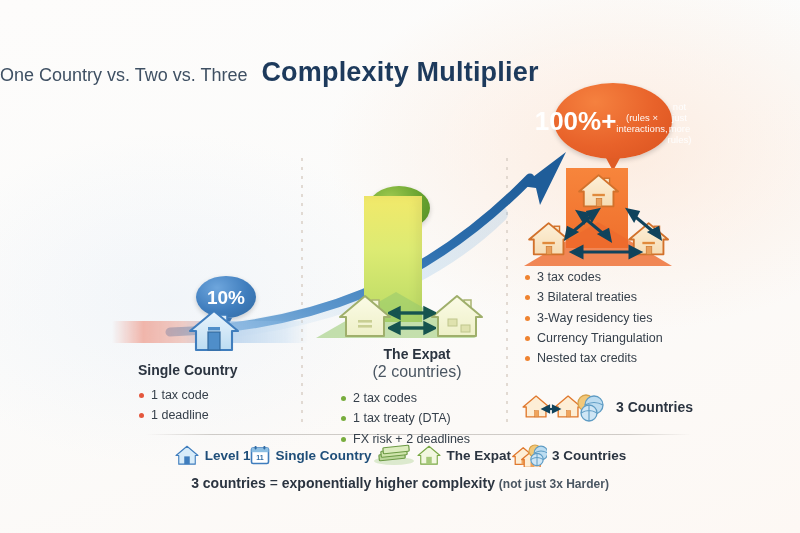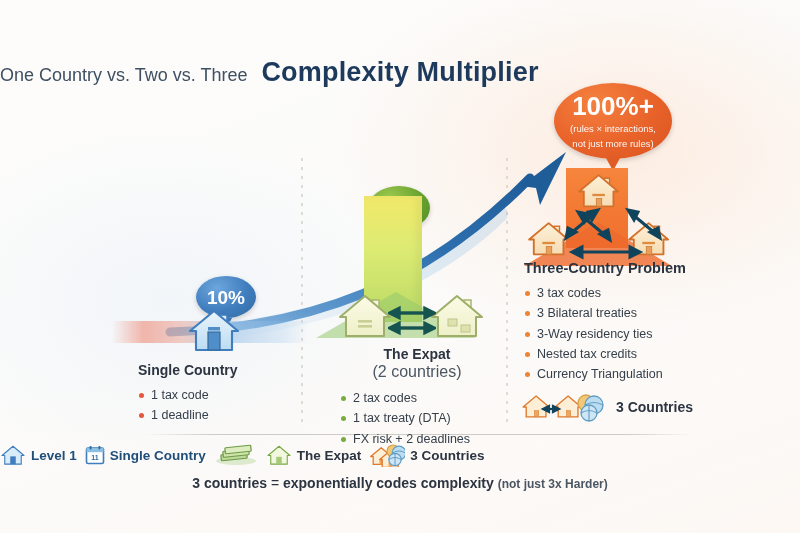--- a/index.html
+++ b/index.html
@@ -35,21 +35,21 @@
   .hdiv{
     position:absolute;left:146px;width:546px;top:434px;height:1px;
     background:linear-gradient(to right,rgba(190,185,180,0) 0%,rgba(170,165,160,.55) 12%,rgba(170,165,160,.55) 88%,rgba(190,185,180,0) 100%);
   }
 
   
   .curve{position:absolute;left:0;top:0;width:800px;height:533px;pointer-events:none;}
 
   
   .badge{
-    position:absolute;display:flex;flex-direction:column;align-items:center;justify-content:center;
+    position:absolute;display:flex;flex-direction:row;align-items:center;justify-content:center;
     color:#fff;text-align:center;border-radius:50%;
     box-shadow:0 2px 5px rgba(0,0,0,.18);
   }
   .badge .big{font-weight:bold;line-height:1;}
   .badge .sub{font-size:9.5px;line-height:1.18;margin-top:4px;opacity:.95;}
   .badge:after{
     content:"";position:absolute;left:50%;margin-left:-6px;bottom:-11px;
     width:0;height:0;border-left:6px solid transparent;border-right:6px solid transparent;
   }
   #badge-10{
@@ -136,21 +136,21 @@
 
   
   #three-row{
     position:absolute;left:520px;top:392px;display:flex;align-items:center;gap:6px;
   }
   #three-row .lbl{font-size:14px;font-weight:bold;color:#2b3440;margin-left:4px;}
 
   
   #legend{
     position:absolute;left:0;right:0;top:443px;
-    display:flex;align-items:center;gap:8px;
+    display:flex;align-items:center;justify-content:center;gap:0;
   }
   .lg-item{display:flex;align-items:center;gap:5px;}
   .lg-text{font-size:13.5px;font-weight:bold;color:#1f4e79;}
   .lg-text.dark{color:#2b3440;}
 
   #footer{
     position:absolute;left:0;right:0;top:475px;text-align:center;
     font-size:14px;color:#2b3440;
   }
   #footer .b{font-weight:bold;}
@@ -324,27 +324,26 @@
         <polygon points="58,44 68,46 64,54"></polygon>
         <polygon points="90,72 80,66 88,62"></polygon>
 
         <line x1="60" y1="84" x2="112" y2="84"></line>
         <polygon points="52,84 62,79 62,89"></polygon>
         <polygon points="120,84 110,79 110,89"></polygon>
       </g>
     </svg>
 
     <div class="txt">
-      <div class="lvl-head">Three-Country Problem</div>
       <ul class="blist org">
         <li>3 tax codes</li>
         <li>3 Bilateral treaties</li>
         <li>3-Way residency ties</li>
+        <li>Currency Triangulation</li>
         <li>Nested tax credits</li>
-        <li>Currency Triangulation</li>
       </ul>
     </div>
   </div>
 
   <div id="three-row">
     <svg width="86" height="30" viewBox="0 0 86 30">
       <g transform="translate(1,2) scale(.52)">
         <path d="M29 4 L54 25 L48 25 L48 44 L10 44 L10 25 L4 25 Z" fill="#fdeed6" stroke="#e0782d" stroke-width="2.6" stroke-linejoin="round"></path>
         <rect x="26" y="32" width="8" height="12" fill="#f0a45c" stroke="#d4792e" stroke-width="1"></rect>
       </g>
@@ -423,17 +422,17 @@
         <path d="M26 10.3 L26 22.7 M19.9 16.5 q6.1 -4 12.2 0" fill="none" stroke="#5e9cc4" stroke-width="1"></path>
       </svg>
       <span class="lg-text dark">3 Countries</span>
     </div>
 
   </div>
 
   <div id="footer">
     <span class="b">3 countries</span>
     <span>=</span>
-    <span class="b">exponentially codes complexity</span>
+    <span class="b">exponentially higher complexity</span>
     <span class="small">(not just 3x Harder)</span>
   </div>
 
 </div>
 
 </body></html>

